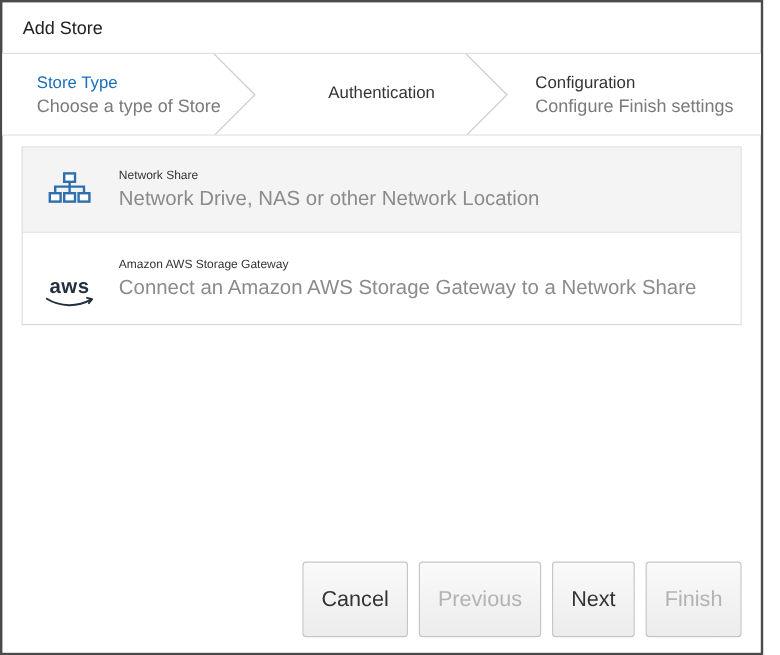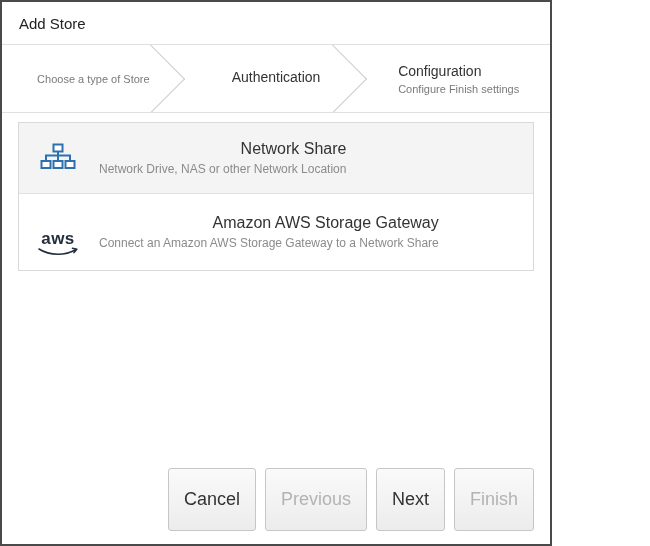--- a/index.html
+++ b/index.html
@@ -1,20 +1,20 @@
 <!DOCTYPE html>
 <html><head>
 <meta charset="utf-8">
 <style>
   * { box-sizing: border-box; margin: 0; padding: 0; }
   html, body { background: #ffffff; }
   body { font-family: "Liberation Sans", sans-serif; }
 
   .dialog {
-    width: 552px;
+    width: 636px;
     height: 546px;
     border: 2px solid #4a4a4a;
     background: #fff;
     display: flex;
     flex-direction: column;
   }
 
   
   .titlebar {
     padding: 13px 17px 12px;
@@ -47,21 +47,21 @@
     top: 50%;
     width: 48px;
     height: 48px;
     transform: translateY(-50%) rotate(45deg);
     border-top: 1px solid #cccccc;
     border-right: 1px solid #cccccc;
   }
   .step-text { text-align: left; }
   .step-label { font-size: 14px; color: #333; margin-bottom: 4px; }
   .step.active .step-label { color: #1a6fba; }
-  .step-sub { font-size: 11px; color: #7a7a7a; }
+  .step-sub { font-size: 15px; color: #7a7a7a; }
 
   
   .content { flex: 1; padding: 9px 16px 0; }
   .option-list { border: 1px solid #d9d9d9; }
   .option {
     display: flex;
     align-items: center;
     gap: 18px;
     padding: 12px 16px;
     min-height: 70px;
@@ -69,22 +69,22 @@
     cursor: pointer;
   }
   .option + .option { border-top: 1px solid #e2e2e2; }
   .option.selected { background: #f4f4f4; }
   .option-icon {
     flex: 0 0 46px;
     display: flex;
     align-items: center;
     justify-content: center;
   }
-  .option-title { font-size: 16px; color: #333; margin-bottom: 4px; text-align: right; }
-  .option-sub { font-size: 12px; color: #8b8b8b; }
+  .option-title { font-size: 10px; color: #333; margin-bottom: 4px; }
+  .option-sub { font-size: 17px; color: #8b8b8b; }
 
   .aws-logo { display: flex; flex-direction: column; align-items: center; }
   .aws-text {
     font-size: 17px;
     font-weight: bold;
     color: #232f3e;
     line-height: 1;
     letter-spacing: 0.5px;
     margin-top: 24px;
   }
@@ -112,20 +112,21 @@
 </head>
 <body>
 
 <div class="dialog">
 
   <div class="titlebar">Add Store</div>
 
   <div class="steps">
     <div class="step active">
       <div class="step-text">
+        <div class="step-label">Store Type</div>
         <div class="step-sub">Choose a type of Store</div>
       </div>
     </div>
     <div class="step">
       <div class="step-text">
         <div class="step-label">Authentication</div>
       </div>
     </div>
     <div class="step">
       <div class="step-text">

